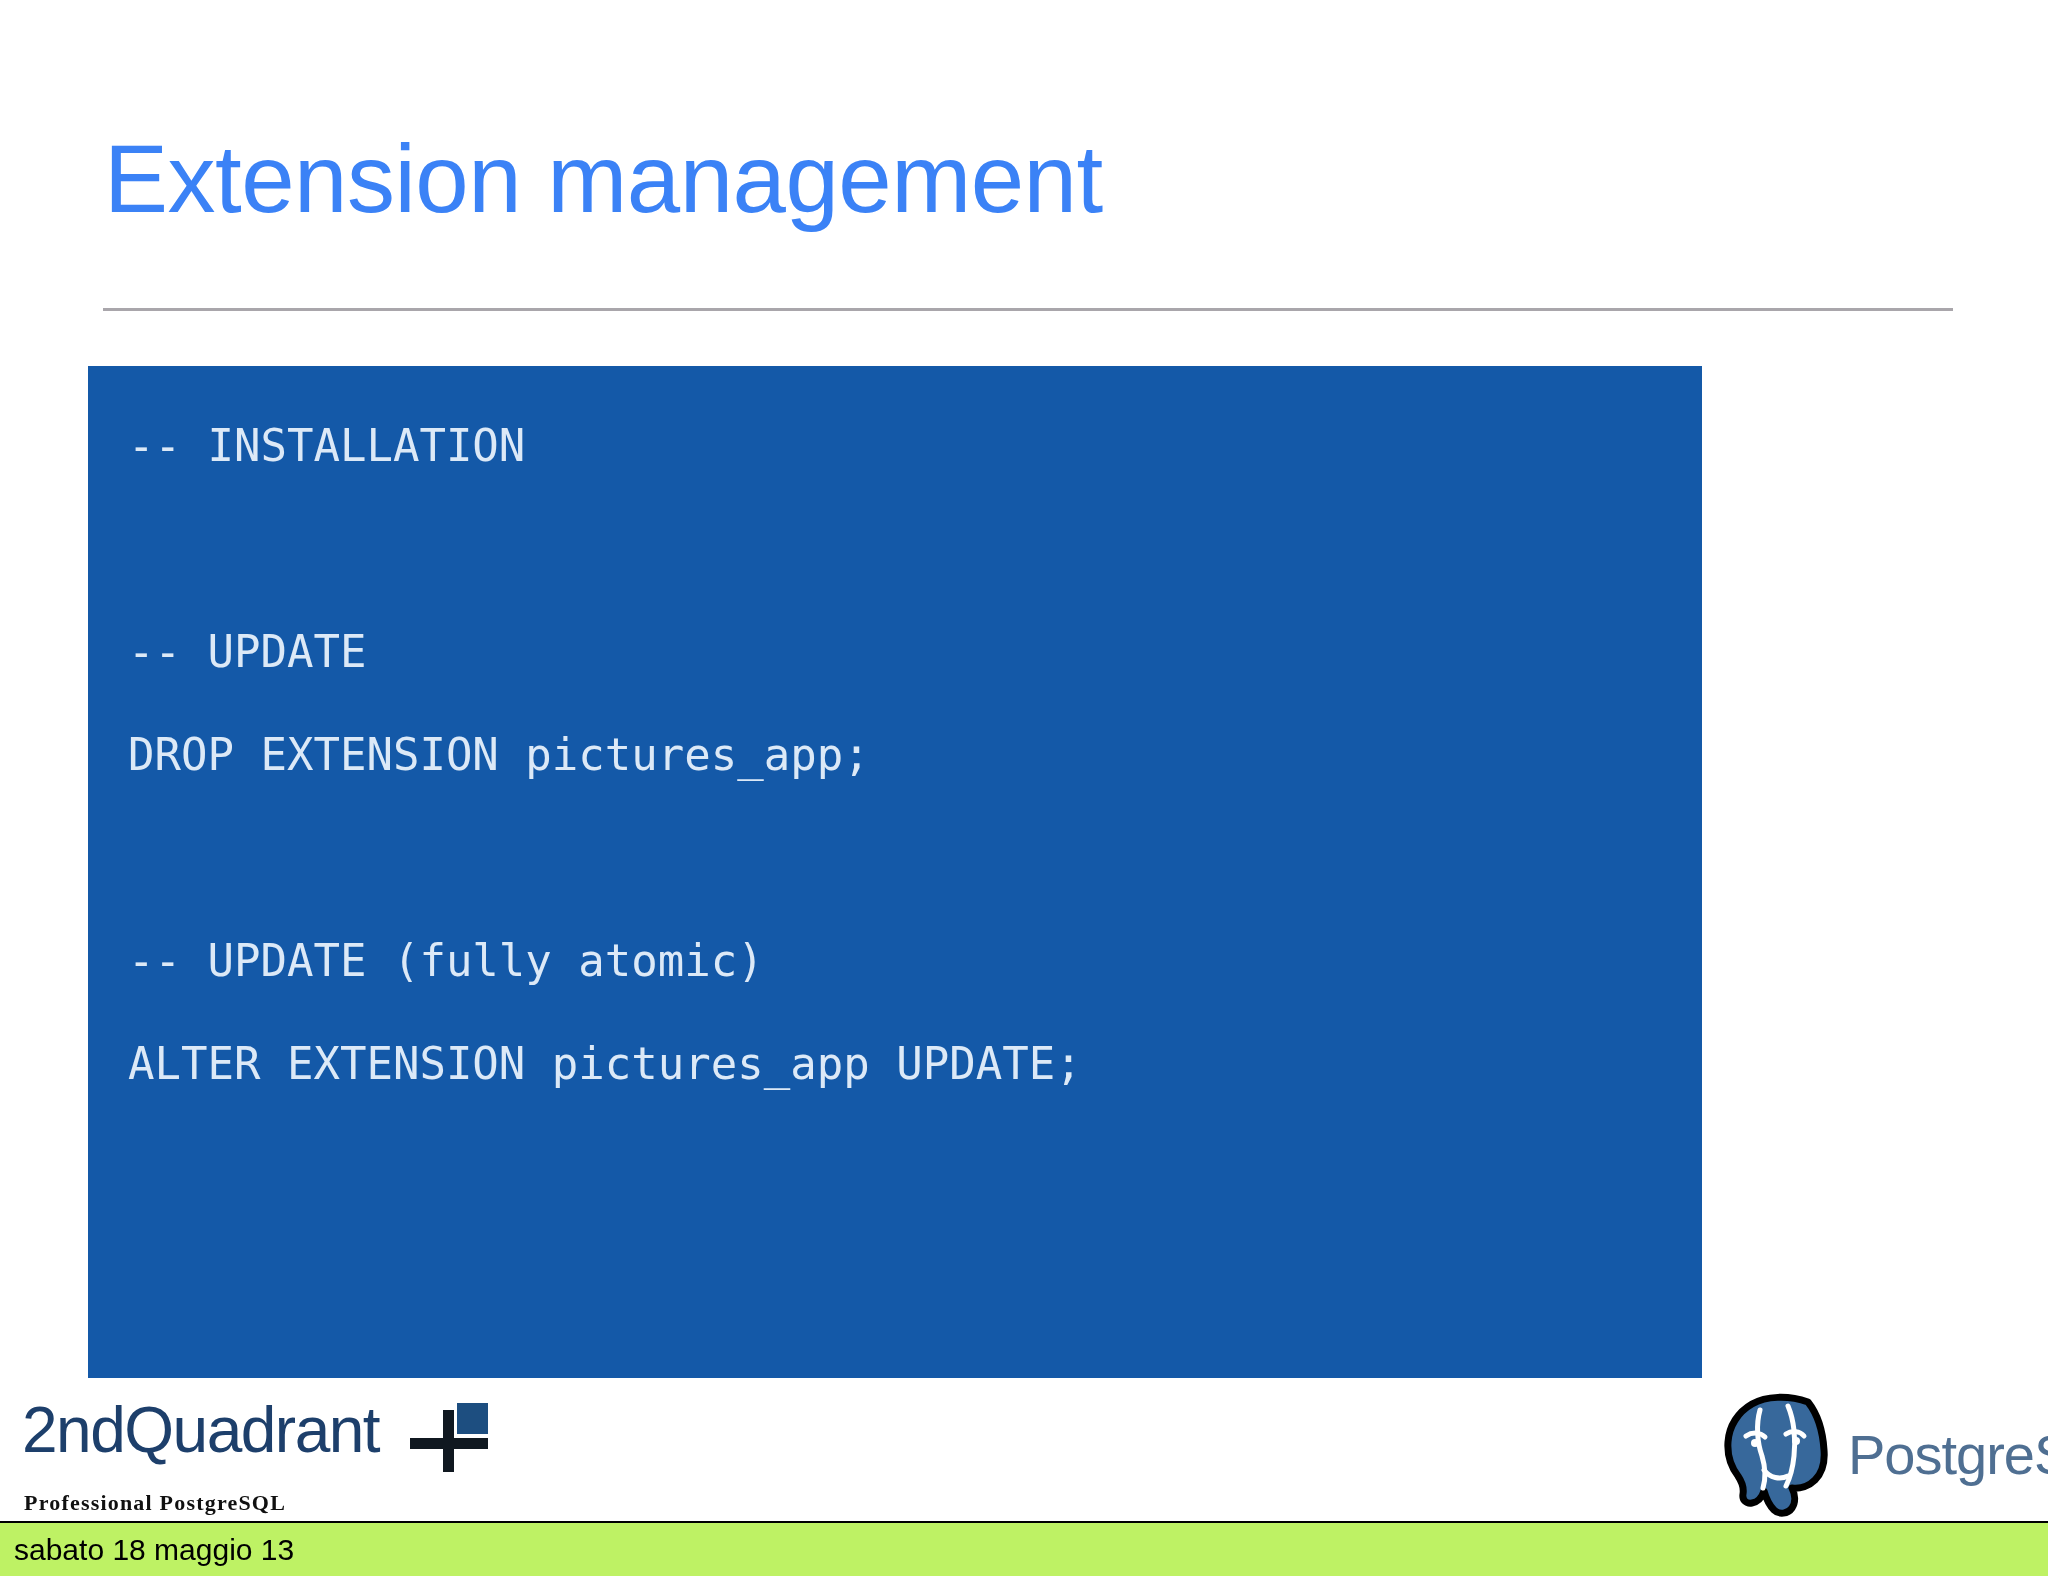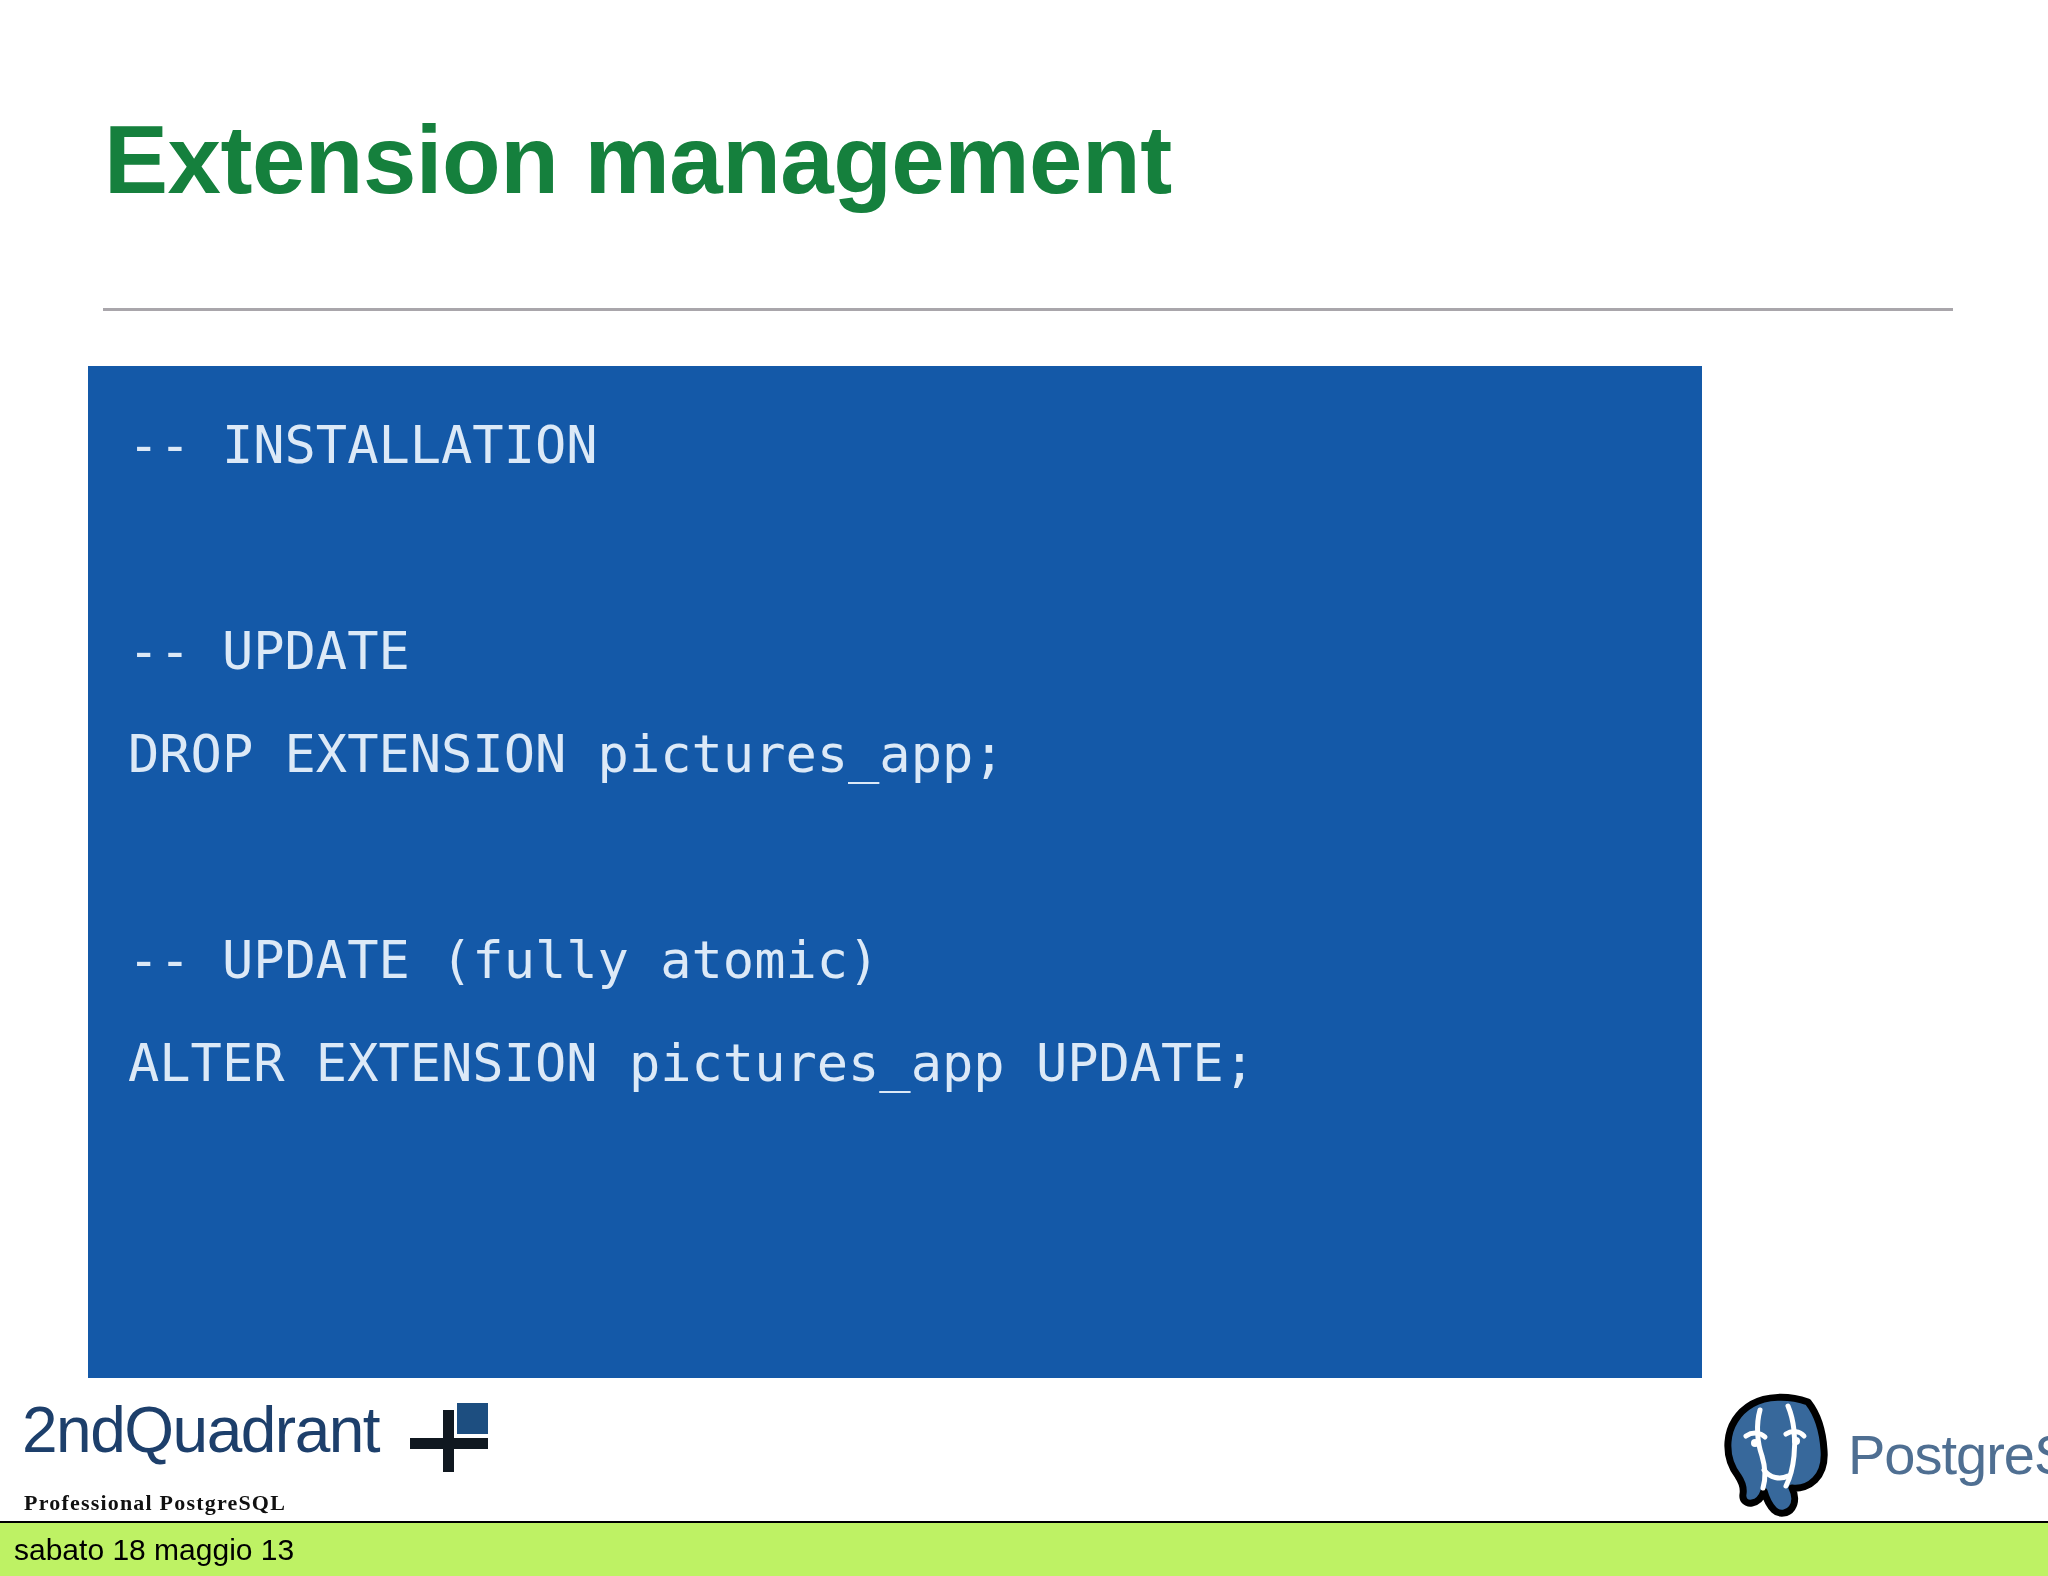--- a/index.html
+++ b/index.html
@@ -24,25 +24,25 @@
     width: 2048px;
     height: 1521px;
     background: #ffffff;
     box-sizing: border-box;
   }
 
   
   #slide-title {
     position: absolute;
     left: 104px;
-    top: 105px;
+    top: 124px;
     font-size: 96px;
     line-height: 110px;
-    font-weight: 700;
-    color: #15803d;
+    font-weight: 400;
+    color: #3b82f6;
     letter-spacing: -0.5px;
     white-space: nowrap;
     font-family: "Liberation Sans", sans-serif;
   }
 
   
   #title-rule {
     position: absolute;
     left: 103px;
     top: 308px;
@@ -57,21 +57,21 @@
     left: 88px;
     top: 366px;
     width: 1614px;
     height: 1012px;
     background: #1459a8;
     box-sizing: border-box;
     padding: 28px 0 0 40px;
   }
   .code-line {
     font-family: "DejaVu Sans Mono", "Liberation Mono", monospace;
-    font-size: 52px;
+    font-size: 44px;
     line-height: 103px;
     color: #dce9f7;
     white-space: pre;
     letter-spacing: 0px;
     height: 103px;
   }
   .code-line.blank {
     color: transparent;
   }
 

